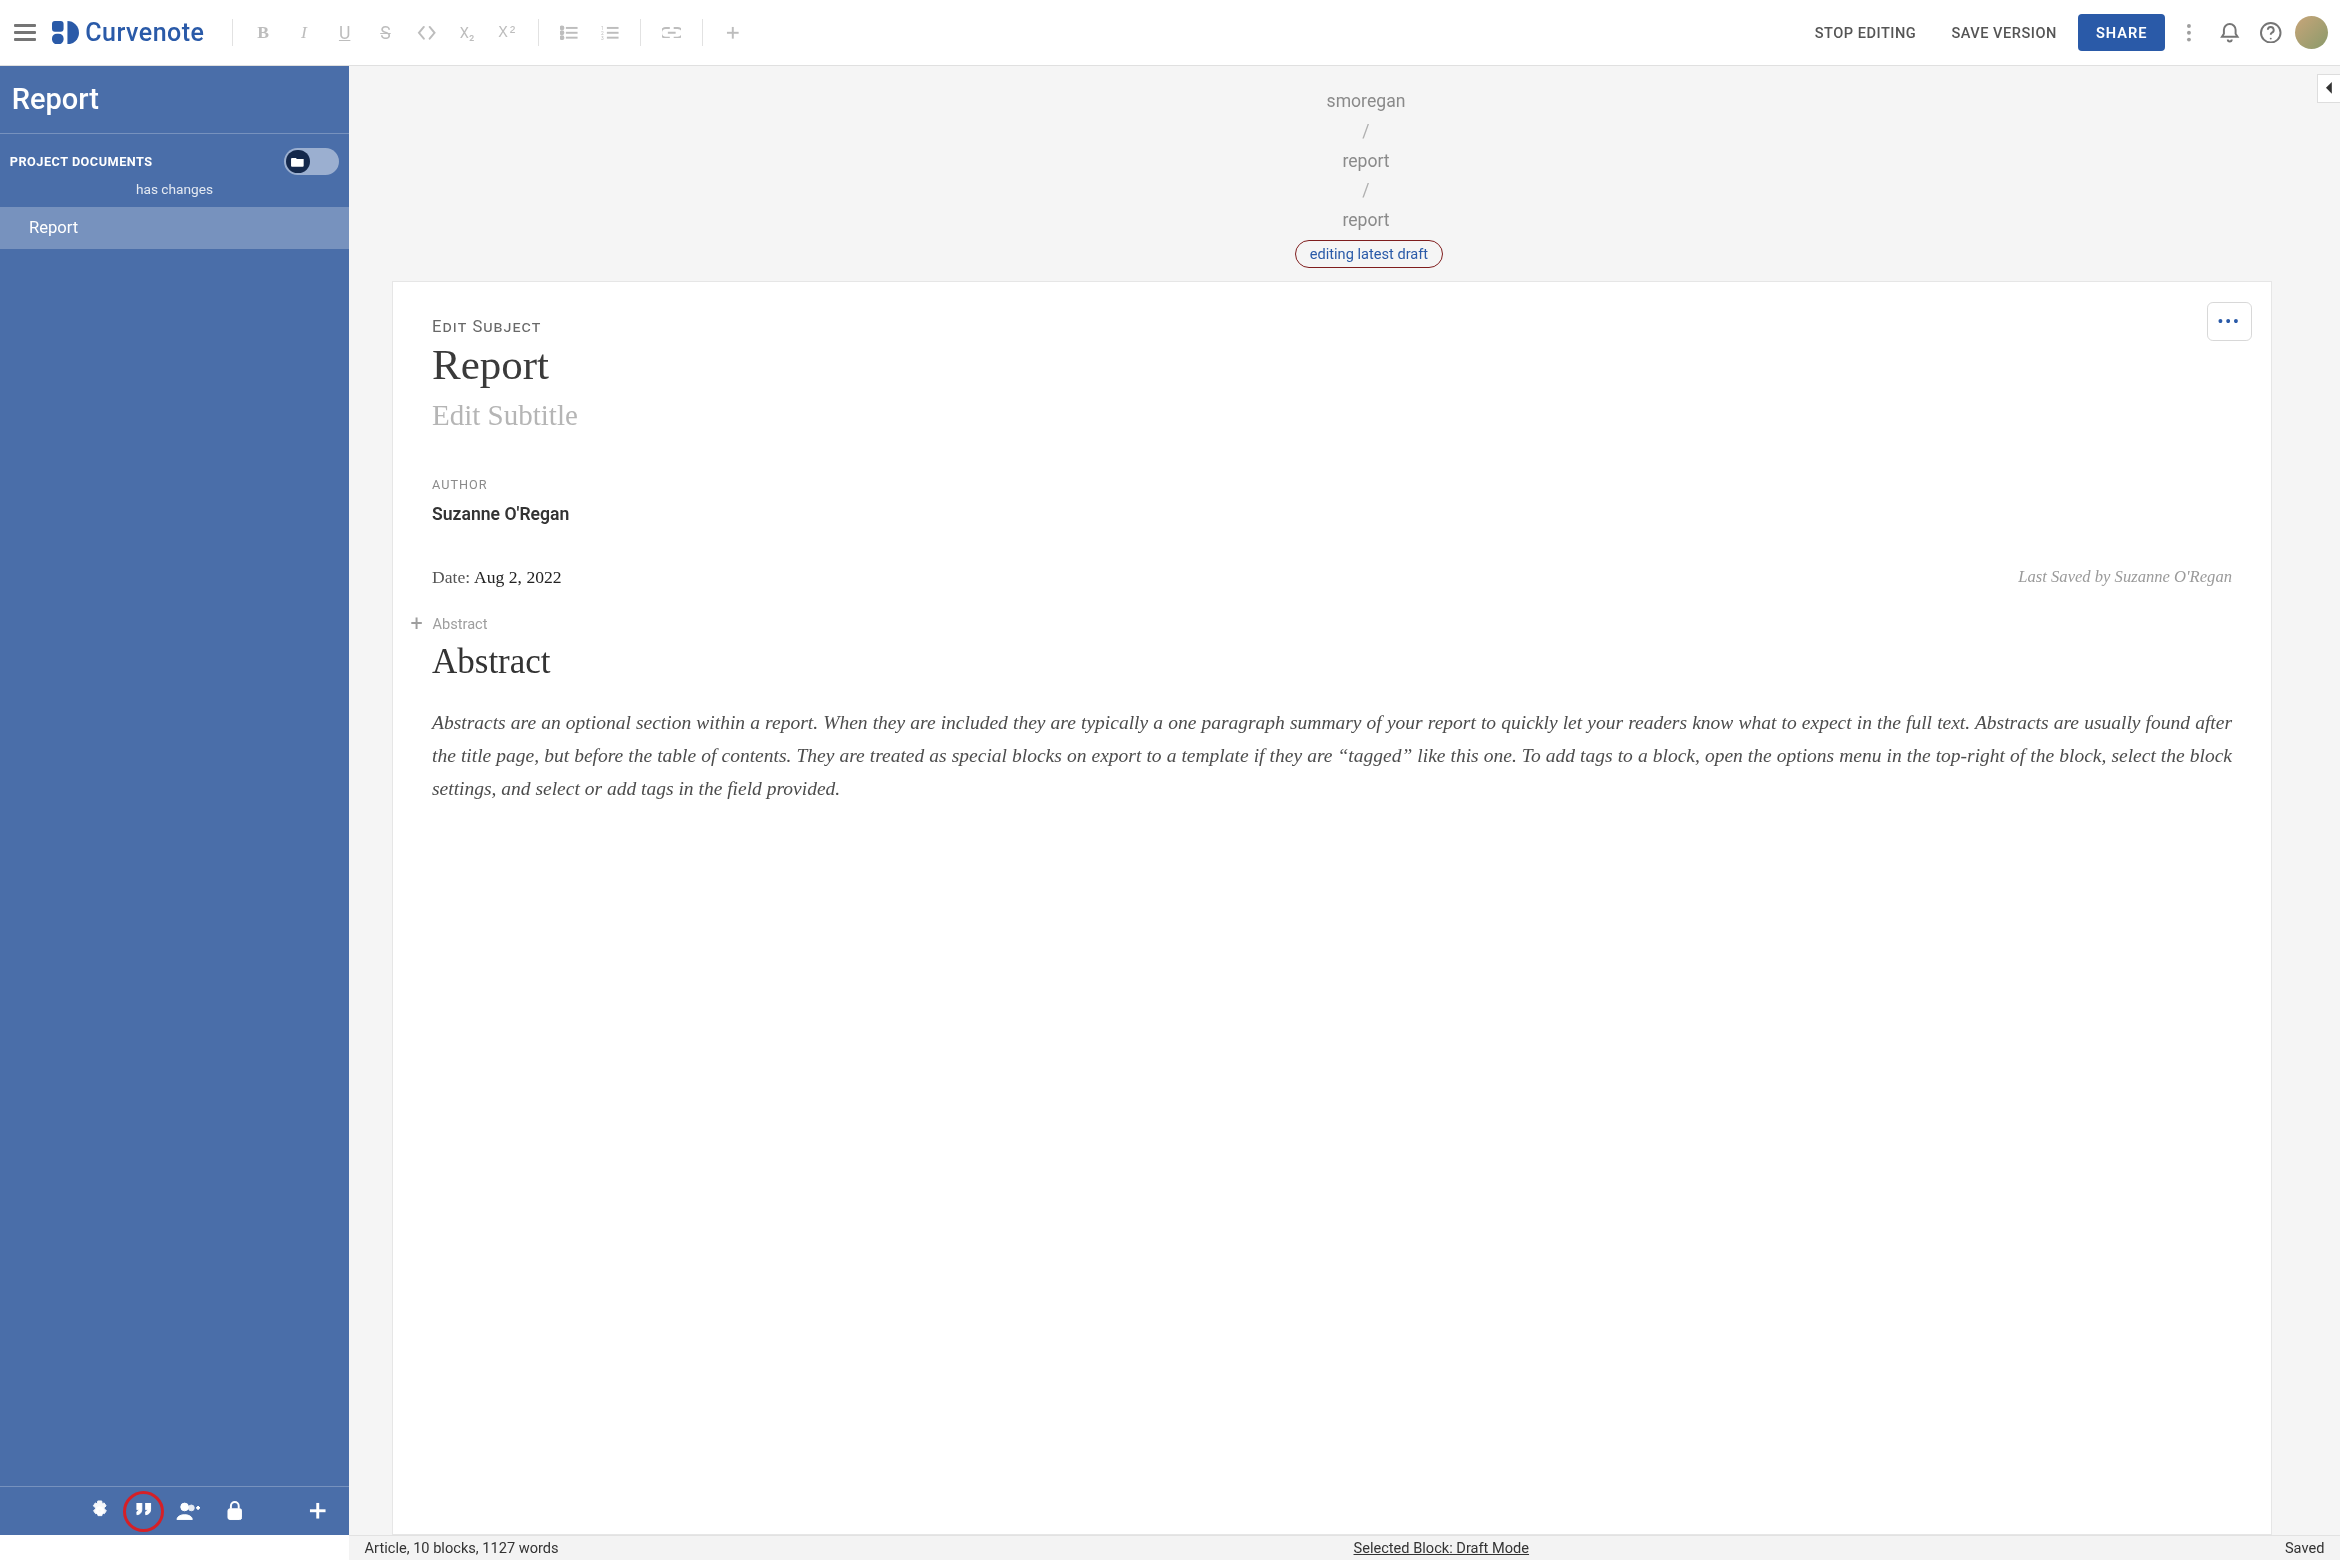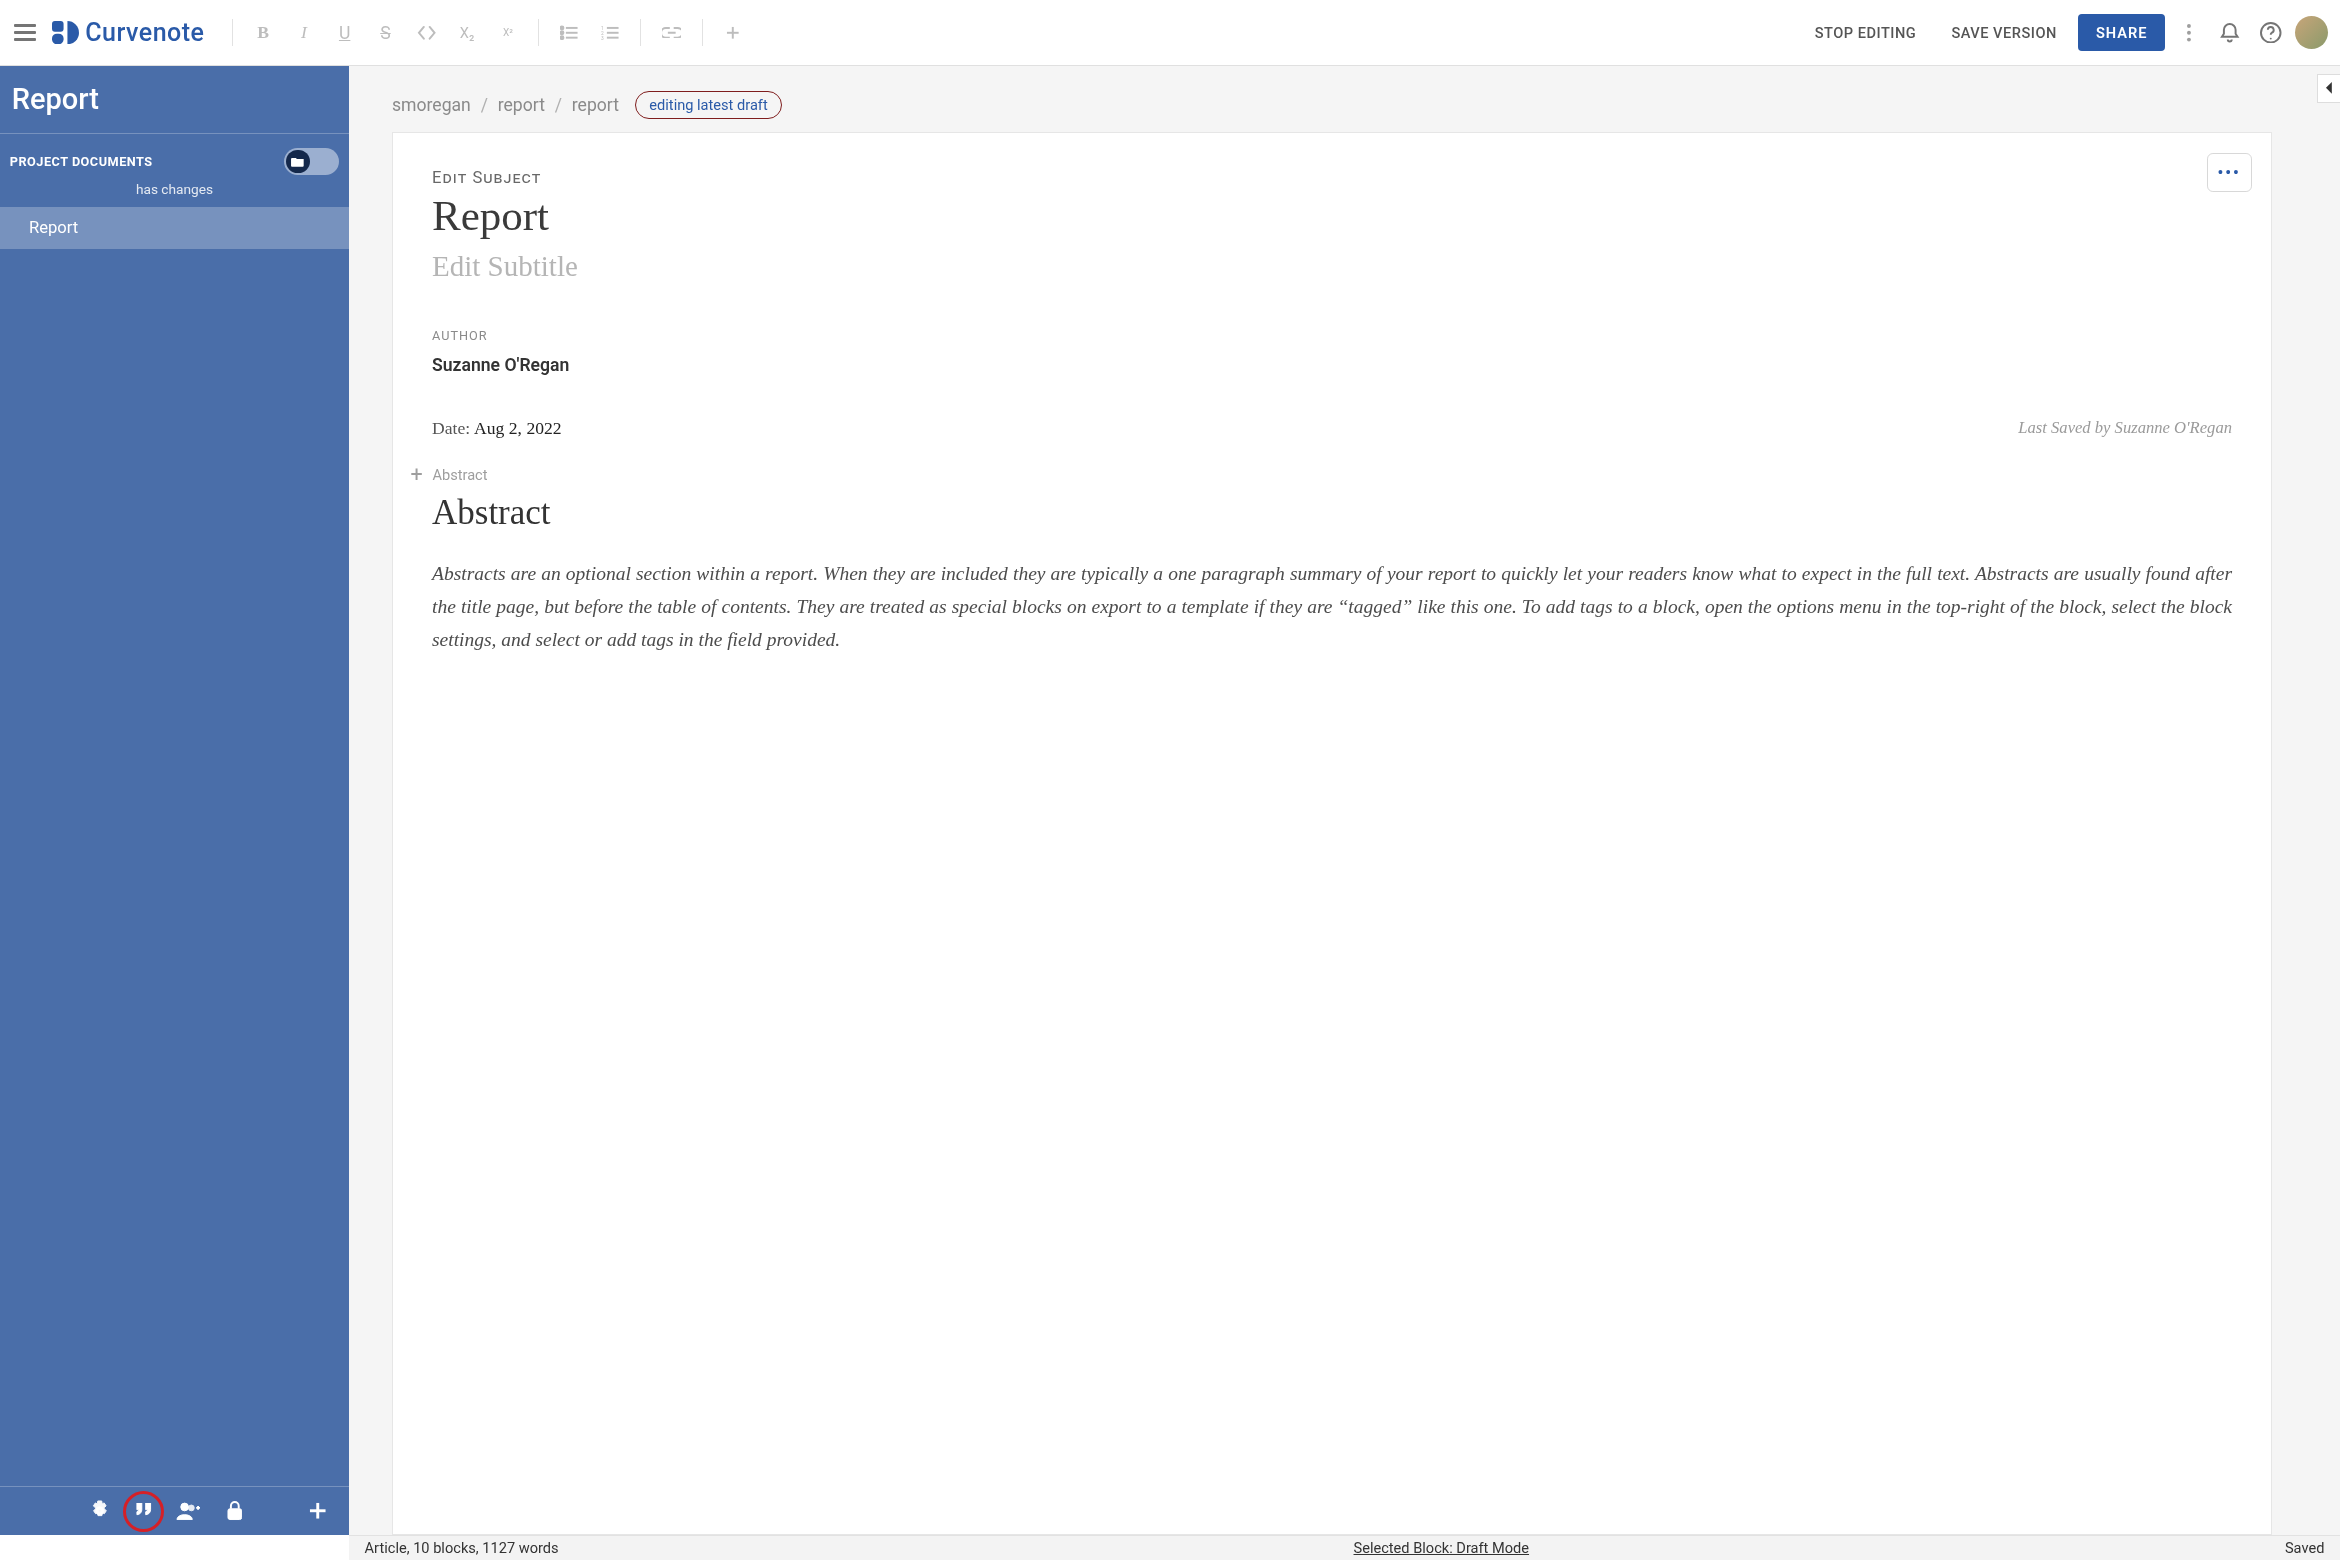--- a/index.html
+++ b/index.html
@@ -80,21 +80,21 @@
 
   
   .content-wrap { flex:1; background:#f5f5f5; display:flex; flex-direction:column; min-width:0; position:relative;}
   .collapse-tab {
     position:absolute; top:7.8px; right:0; width:23.4px; height:29px; background:#fff;
     border:1px solid #ddd; border-right:none; display:flex; align-items:center; justify-content:center;
     cursor:pointer;
   }
   .breadcrumbs {
     padding: 25px 0 13.7px 43px; display:flex; align-items:center; gap: 9.8px;
-    font-size: 17.6px; color:#8a8a8a;
+    font-size: 17.6px; color:#8a8a8a;flex-direction:column;
   }
   .breadcrumbs .crumb { color:#8a8a8a; cursor:pointer;}
   .breadcrumbs .sep { color:#b0b0b0;}
   .draft-pill {
     border:1px solid #7f1d1d; color:#2a5aa8; border-radius:974px;
     font-size:14.6px; padding:3.9px 13.7px; margin-left:5.9px;
   }
   .doc-paper {
     margin: 0 68px 0 43px; background:#fff; border:1px solid #e6e6e6;
     flex:1; overflow:auto; position:relative;
@@ -157,21 +157,21 @@
   <div class="tb-btn" style="font-weight:800; font-family:Georgia;">B</div>
   <div class="tb-btn" style="font-style:italic; font-family:Georgia;">I</div>
   <div class="tb-btn" style="text-decoration:underline;">U</div>
   <div class="tb-btn" style="text-decoration:line-through;">S</div>
   <div class="tb-btn">
     <svg width="19.5" height="15.6" viewBox="0 0 20 16">
         <path d="M7 2 L2 8 L7 14 M13 2 L18 8 L13 14" stroke-width="2" stroke-linecap="round"></path>
       </svg>
   </div>
   <div class="tb-btn" style="font-size:14.6px;">X₂</div>
-  <div class="tb-btn" style="font-size:10px;">X²</div>
+  <div class="tb-btn" style="font-size:16px;font-family:Liberation Mono, monospace;">X²</div>
   <div class="tb-divider"></div>
   <div class="tb-btn">
     <svg width="17.6" height="15.6" viewBox="0 0 18 16" stroke-width="2">
         <circle cx="2" cy="3" r="1.5" fill="#bdbdbd"></circle>
         <line x1="6" y1="3" x2="18" y2="3"></line>
         <circle cx="2" cy="8" r="1.5" fill="#bdbdbd"></circle>
         <line x1="6" y1="8" x2="18" y2="8"></line>
         <circle cx="2" cy="13" r="1.5" fill="#bdbdbd"></circle>
         <line x1="6" y1="13" x2="18" y2="13"></line>
       </svg>

